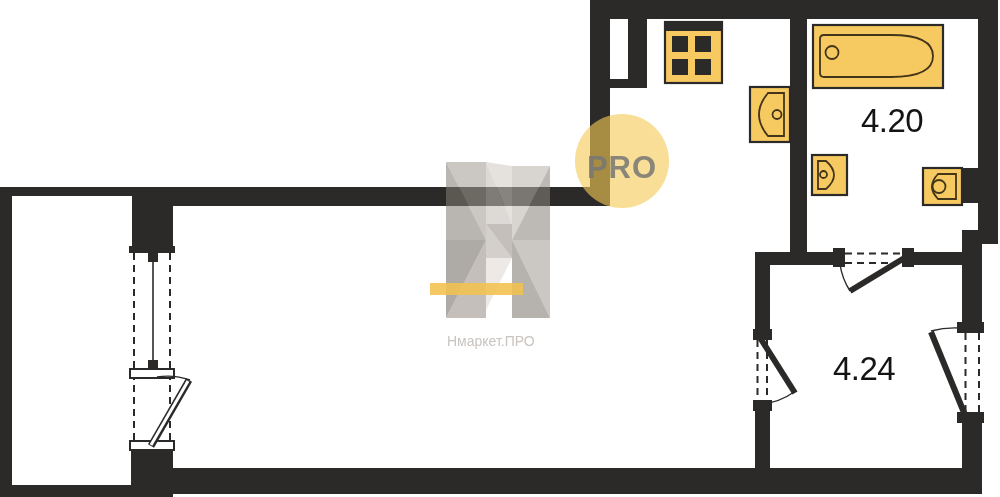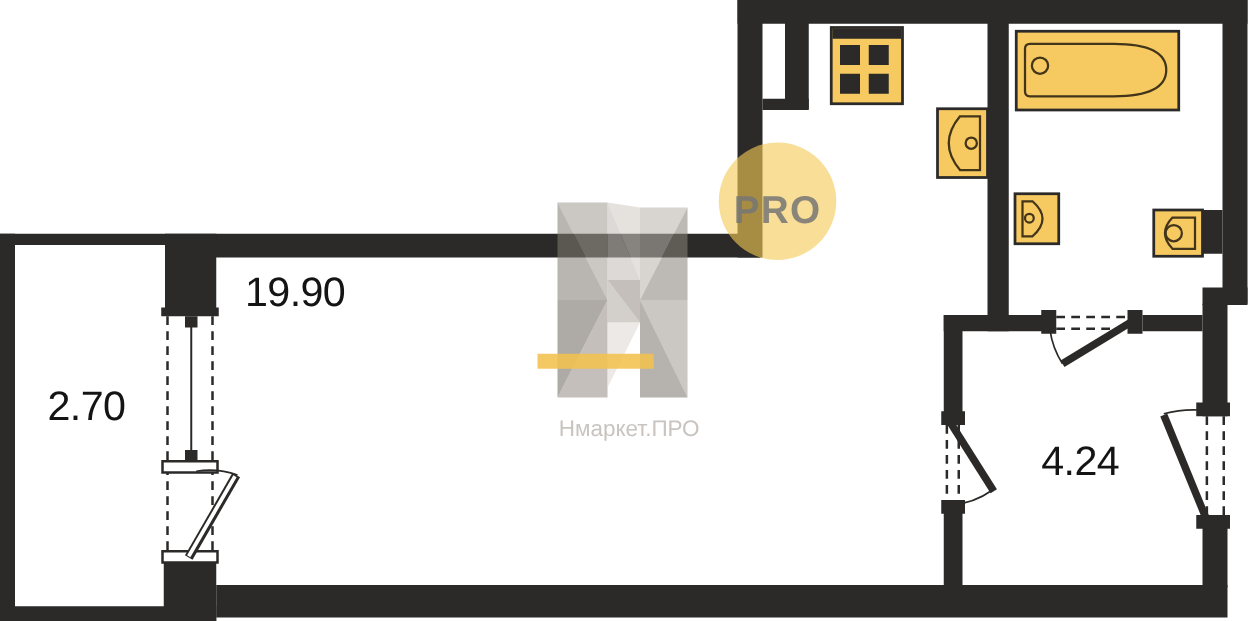--- a/index.html
+++ b/index.html
@@ -24,21 +24,21 @@
   }
   .lbl-living{left:196px;top:217px;}
   .lbl-balcony{left:38px;top:308px;}
   .lbl-bathroom{left:861px;top:104px;}
   .lbl-hallway{left:833px;top:340px;margin-top:12px;}
   .total{
     position:absolute;left:429px;top:303px;color:#111111;font-size:43px;
     font-weight:700;line-height:1;letter-spacing:-1px;z-index:4;white-space:nowrap;
   }
   .brand{
-    position:absolute;left:447px;top:334px;color:#c9c4bf;font-size:18px;
+    position:absolute;left:447px;top:334px;color:#c9c4bf;font-size:14px;
     line-height:1;z-index:2;white-space:nowrap;
   }
   .pro-badge{
     position:absolute;left:575px;top:114px;width:94px;height:94px;border-radius:50%;
     background:rgba(243,202,85,0.62);z-index:2;display:flex;align-items:center;justify-content:center;
   }
   .pro-badge span{
     color:rgba(118,118,115,0.85);font-size:31px;font-weight:700;letter-spacing:1px;line-height:1;margin-top:12px;
   }
 </style>
@@ -162,22 +162,21 @@
       <polygon points="486,162 512,224 486,224" fill="#c2bcb5"></polygon>
       <polygon points="486,224 512,224 512,258" fill="#958d84"></polygon>
       <polygon points="486,224 512,258 486,258" fill="#b1aaa1"></polygon>
       <polygon points="486,258 512,258 486,310" fill="#ddd8d2"></polygon>
       <rect x="430" y="283" width="93" height="12" fill="#f2c14e" fill-opacity="0.88"></rect>
     </g>
   </svg>
 
   <span class="brand">Нмаркет.ПРО</span>
 
-  <span class="area lbl-living">19.90</span>
-  <span class="area lbl-balcony">2.70</span>
+  <span class="area lbl-bathroom">4.20</span>
   <span class="area lbl-hallway">4.24</span>
 
 
   <div class="pro-badge">
     <span>PRO</span>
   </div>
 
 </div>
 
 </body></html>

